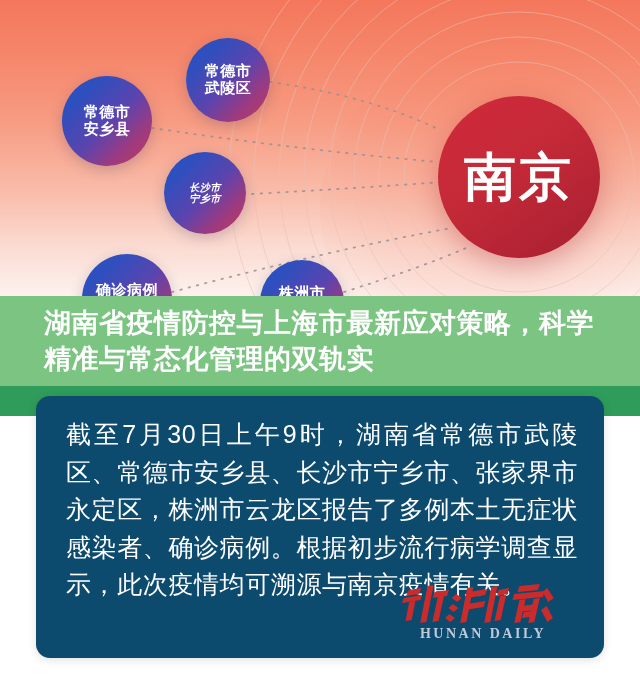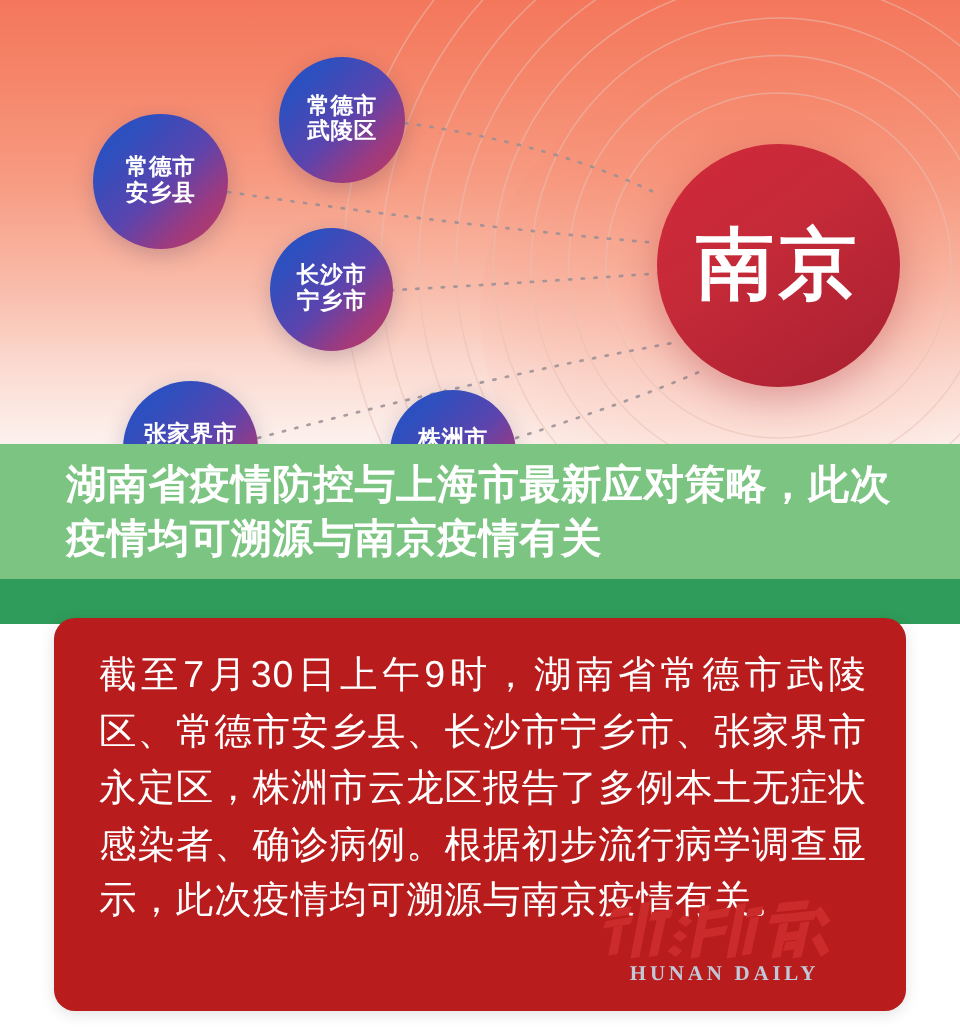--- a/index.html
+++ b/index.html
@@ -76,21 +76,21 @@
     letter-spacing: 0.5px;
     text-align: right;
     line-height: 1.12;
     box-shadow: 0 4px 14px rgba(40,40,90,0.22);
     background: linear-gradient(135deg, #2352c8 0%, #2f4fbe 22%, #5b44ae 52%, #9d3a7f 76%, #c13a5c 100%);
   }
   .bubble span { display: block; white-space: nowrap; }
 
   .bubble-anxiang   { left: 62px;  top: 76px;  width: 90px;  height: 90px;  font-size: 15px; }
   .bubble-wuling    { left: 186px; top: 38px;  width: 84px;  height: 84px;  font-size: 15px; }
-  .bubble-ningxiang { left: 180px; top: 152px; width: 82px;  height: 82px;  font-size: 15px; }
+  .bubble-ningxiang { left: 164px; top: 152px; width: 82px;  height: 82px;  font-size: 10px; font-style: italic; }
   .bubble-yongding  { left: 82px;  top: 254px; width: 90px;  height: 90px;  font-size: 15px; }
   .bubble-yunlong   { left: 260px; top: 260px; width: 84px;  height: 84px;  font-size: 15px; }
 
   .bubble-nanjing {
     left: 438px;
     top: 96px;
     width: 162px;
     height: 162px;
     font-size: 52px;
     letter-spacing: 3px;
@@ -127,24 +127,24 @@
     line-height: 1.32;
     letter-spacing: 0.5px;
     text-align: left;
     z-index: 4;
   }
 
   
   .blue-panel {
     position: absolute;
     left: 36px;
-    top: 412px;
+    top: 396px;
     width: 568px;
     height: 262px;
-    background: #b91c1c;
+    background: #0c4a6e;
     border-radius: 14px;
     box-shadow: 0 2px 10px rgba(0,0,0,0.12);
     z-index: 5;
   }
 
   .body-text {
     position: absolute;
     left: 30px;
     top: 20px;
     width: 512px;
@@ -217,38 +217,38 @@
       <span>常德市</span>
       <span>武陵区</span>
     </div>
 
     <div class="bubble bubble-ningxiang">
       <span>长沙市</span>
       <span>宁乡市</span>
     </div>
 
     <div class="bubble bubble-yongding">
-      <span>张家界市</span>
+      <span>确诊病例</span>
       <span>永定区</span>
     </div>
 
     <div class="bubble bubble-yunlong">
       <span>株洲市</span>
       <span>云龙区</span>
     </div>
 
     <div class="bubble bubble-nanjing">
       <span>南京</span>
     </div>
   </div>
 
   <div class="green-band"></div>
   <div class="green-band-lower"></div>
 
-  <div class="headline">湖南省疫情防控与上海市最新应对策略，此次疫情均可溯源与南京疫情有关</div>
+  <div class="headline">湖南省疫情防控与上海市最新应对策略，科学精准与常态化管理的双轨实</div>
 
   <div class="blue-panel">
     <div class="body-text">截至7月30日上午9时，湖南省常德市武陵区、常德市安乡县、长沙市宁乡市、张家界市永定区，株洲市云龙区报告了多例本土无症状感染者、确诊病例。根据初步流行病学调查显示，此次疫情均可溯源与南京疫情有关。</div>
 
     <div class="masthead">
       <div class="masthead-cn">
         <svg viewBox="0 0 190 44" width="190" height="44">
           <g fill="#cc2b2b" transform="skewX(-8)">
 
             <path d="M22 8 L34 6 L33 12 L20 14 Z"></path>

